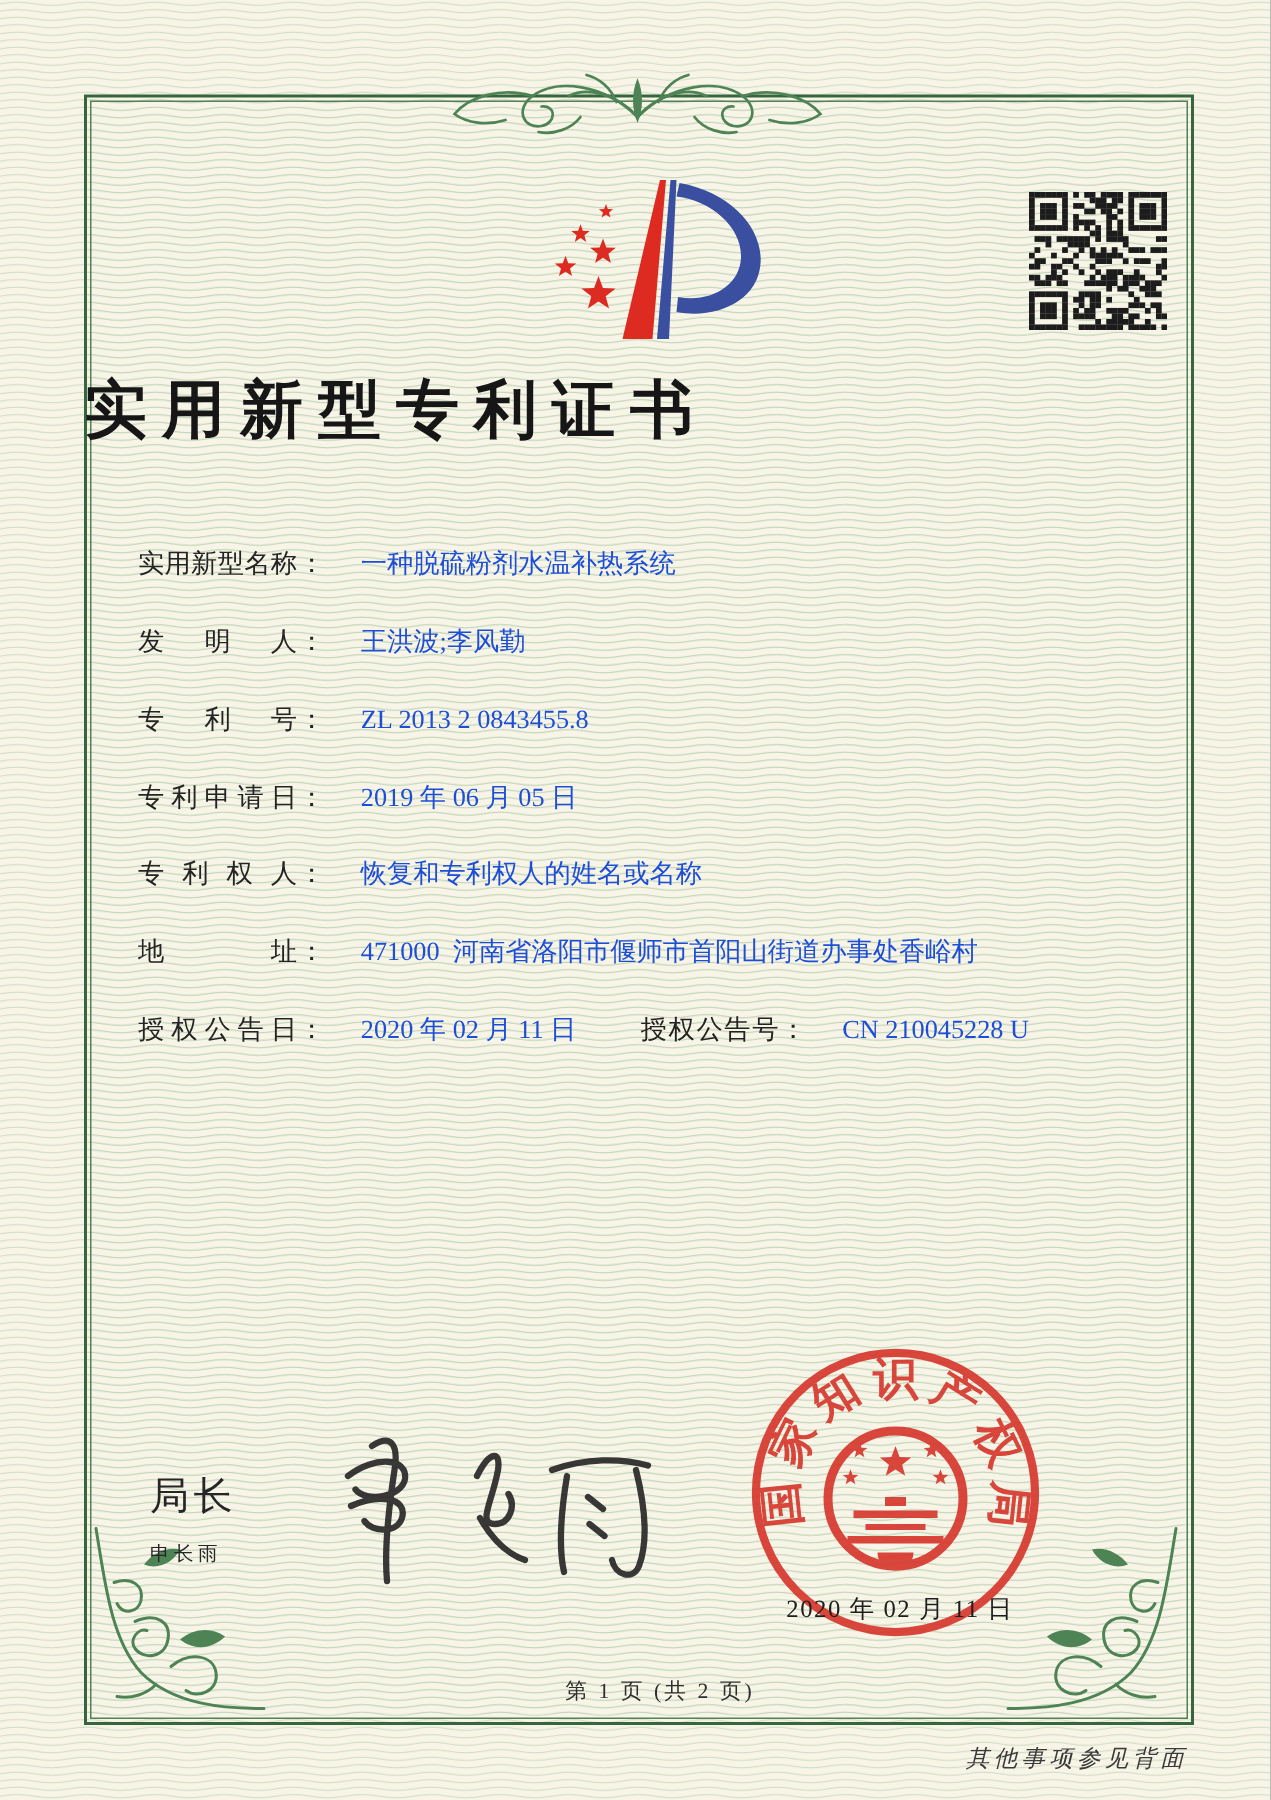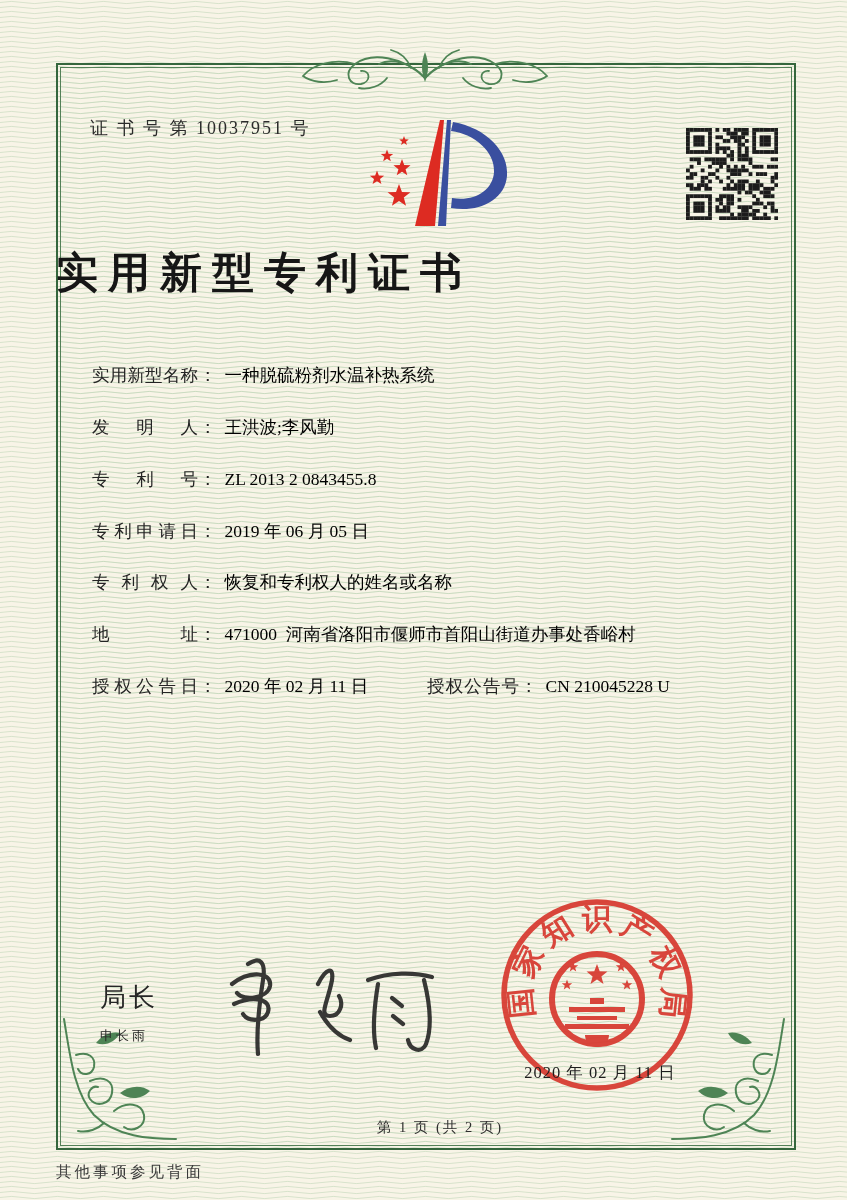--- a/index.html
+++ b/index.html
@@ -18,36 +18,36 @@
   .abs{position:absolute;}
   .cert-no{left:90px;top:116px;font-size:18px;letter-spacing:2px;white-space:pre;color:#2b2b2b;}
   .logo{left:347px;top:108px;}
   .qr{left:686px;top:128px;}
   .title{left:56px;top:245px;width:736px;text-align:left;font-size:42px;font-weight:bold;
     letter-spacing:10px;color:#161616;}
   .fields{left:92px;top:363px;width:678px;font-size:17.5px;}
   .frow{position:absolute;left:0;white-space:nowrap;}
   .flabel{display:inline-block;width:106px;text-align:justify;text-align-last:justify;color:#242424;}
   .fcolon{display:inline-block;margin-left:1px;}
-  .fval{margin-left:8px;white-space:pre;color:#000000;}
+  .fval{margin-left:24px;white-space:pre;color:#1d4ed8;}
   .flabel-sm{display:inline-block;width:92px;text-align:justify;text-align-last:justify;}
   .grant-right{position:absolute;left:335px;white-space:nowrap;}
   .paras{left:92px;top:703px;width:668px;}
   .paras p{margin:0;font-size:17px;line-height:31px;text-indent:2.2em;text-align:justify;
     font-style:italic;color:#2d2d2d;}
   .director{left:100px;top:980px;font-size:26px;letter-spacing:3px;color:#262626;}
   .director2{left:100px;top:1027px;font-size:13px;letter-spacing:3px;color:#262626;}
   .sig{left:210px;top:950px;}
   .seal{left:497px;top:895px;mix-blend-mode:multiply;opacity:.93;}
   .seal-date{left:505px;top:1062px;width:190px;text-align:center;font-size:16.5px;
     letter-spacing:1px;white-space:pre;color:#1d1d1d;z-index:5;}
   .pageno{left:56px;top:1118px;width:736px;text-align:center;font-size:14.5px;
     letter-spacing:2px;white-space:pre;color:#2e2e2e;padding-left:16px;}
-  .backnote{left:56px;top:1162px;width:736px;text-align:left;font-size:15.5px;
-    letter-spacing:3px;color:#3a3a3a;}
+  .backnote{left:56px;top:1162px;width:736px;text-align:right;font-size:15.5px;
+    letter-spacing:3px;color:#3a3a3a;font-style:italic;}
 </style>
 </head>
 <body>
 
 <div class="page">
 
   <svg class="bg" width="847" height="1200">
     <defs>
       <pattern id="wv" width="46" height="5" patternUnits="userSpaceOnUse">
         <path d="M0,2.5 Q11.5,0.3 23,2.5 T46,2.5" fill="none" stroke="#a9c9a3" stroke-width="0.7" opacity="0.6"></path>
@@ -94,21 +94,20 @@
       <path d="M54,96 C66,86 82,88 84,100 C86,112 72,118 64,112"></path>
       <path d="M16,40 C28,36 36,42 34,52 C32,60 22,62 18,54"></path>
       <path d="M44,108 C38,114 28,118 18,116"></path>
       <path d="M60,78 C70,70 82,70 90,76 C82,84 70,86 60,78 Z" fill="#4e8455" stroke="none"></path>
       <path d="M36,28 C42,20 52,16 60,18 C56,26 46,32 36,28 Z" fill="#4e8455" stroke="none"></path>
     </g>
   </svg>
 
   <div class="content">
 
-    <div class="abs cert-no">证 书 号 第 10037951 号</div>
 
     <svg class="abs logo" width="165" height="125" viewBox="0 0 165 125">
       <polygon points="93,12 97,12 88,118 68,118" fill="#dd2b22"></polygon>
       <polygon points="100,12 104,12 99,118 91,118" fill="#3a4f9f"></polygon>
       <path d="M106,14 C140,20 162,44 160,68 C158,93 130,105 104,100 L105,90
                C126,94 146,83 147,64 C148,44 128,26 104,23 Z" fill="#3a4f9f"></path>
       <polygon fill="#dd2b22" points="57.00,28.00 58.23,31.30 61.76,31.45 59.00,33.65 59.94,37.05 57.00,35.10 54.06,37.05 55.00,33.65 52.24,31.45 55.77,31.30"></polygon>
       <polygon fill="#dd2b22" points="40.00,41.50 41.60,45.79 46.18,45.99 42.60,48.84 43.82,53.26 40.00,50.73 36.18,53.26 37.40,48.84 33.82,45.99 38.40,45.79"></polygon>
       <polygon fill="#dd2b22" points="55.00,51.00 57.22,56.94 63.56,57.22 58.59,61.17 60.29,67.28 55.00,63.78 49.71,67.28 51.41,61.17 46.44,57.22 52.78,56.94"></polygon>
       <polygon fill="#dd2b22" points="30.00,62.50 31.85,67.45 37.13,67.68 33.00,70.97 34.41,76.07 30.00,73.15 25.59,76.07 27.00,70.97 22.87,67.68 28.15,67.45"></polygon>

